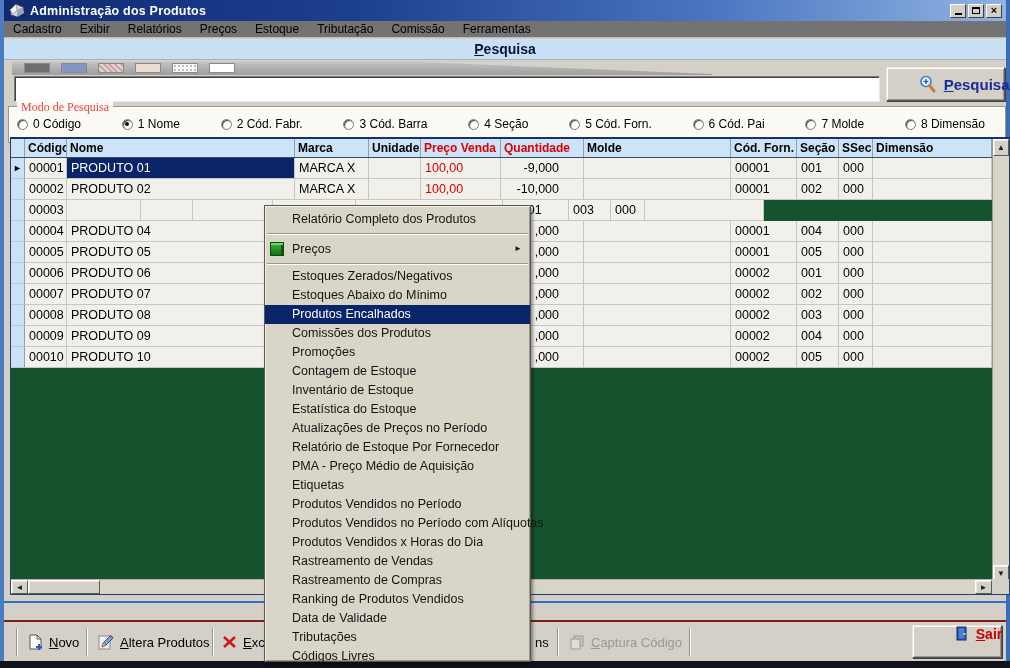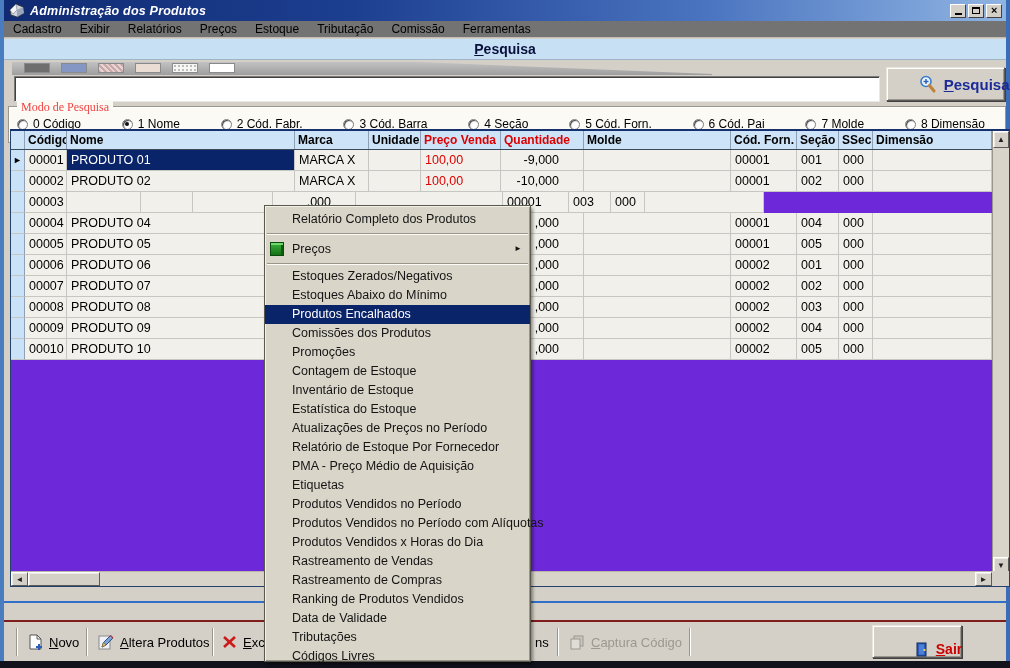--- a/index.html
+++ b/index.html
@@ -7,21 +7,21 @@
   body { font-family:"Liberation Sans", sans-serif; background:#d4d0c8; position:relative; }
   .acc { display:inline-block; }
   .acc::first-letter { text-decoration:underline; }
 
   
   #win { position:absolute; inset:0; background:#d4d0c8; border-left:4px solid #4a7cc0; border-right:4px solid #3a6cb8; }
 
   
   .titlebar { position:absolute; left:0; top:0; width:1002px; height:21px;
     background:linear-gradient(90deg,#0f2a72 0%, #1d3f90 35%, #4a74c0 70%, #8fb4e2 100%);
-    display:flex; align-items:center; padding:0 4px;font-style:italic; }
+    display:flex; align-items:center; padding:0 4px; }
   .title-icon { width:18px; height:15px; display:inline-flex; margin-right:4px; }
   .title-text { color:#fff; font-weight:bold; font-size:12.5px; letter-spacing:.2px; flex:1; }
   .win-btns { display:flex; gap:2px; }
   .wbtn { width:16px; height:14px; background:#d4d0c8; border:1px solid; border-color:#fff #404040 #404040 #fff;
     display:flex; align-items:center; justify-content:center; font-size:11px; font-weight:bold; color:#000; line-height:1; }
   .wbtn .min-shape { width:7px; height:2px; background:#000; margin-top:7px; }
   .wbtn .max-shape { width:8px; height:7px; border:1px solid #000; border-top:2px solid #000; }
 
   
   .menubar { position:absolute; left:0; top:21px; width:1002px; height:17px; background:#737373;
@@ -52,21 +52,21 @@
   .modo-box { position:absolute; left:4px; top:106px; width:998px; height:37px; background:#fbfaf5;
     border:1px solid #9a968c; box-shadow:inset 1px 1px 0 #fff; }
   .modo-legend { position:absolute; left:8px; top:-7px; background:#fbfaf5; padding:0 4px; font-size:12px; color:#ef4444;font-family:Liberation Serif, serif; }
   .modo-opts { position:absolute; left:8px; right:20px; top:10px; display:flex; justify-content:space-between; }
   .radio-opt { display:flex; align-items:center; gap:5px; font-size:12px; color:#000; cursor:default; }
   .radio { width:11px; height:11px; border-radius:50%; background:#fff; border:1px solid #808080;
     box-shadow:inset 1px 1px 1px #404040; position:relative; }
   .radio.on::after { content:""; position:absolute; left:2.5px; top:2.5px; width:4px; height:4px; border-radius:50%; background:#101010; }
 
   
-  .grid { position:absolute; left:6px; top:129px; width:1000px; height:458px; background:#6d28d9;
+  .grid { position:absolute; left:6px; top:137px; width:1000px; height:458px; background:#14532d;
     border:1px solid #26406c; border-top:2px solid #16316e; }
   .ghead { display:flex; height:19px; background:#cde3f7; border-bottom:1px solid #3a4a5c; }
   .hcell { font-size:12px; font-weight:bold; color:#000; line-height:18px; padding-left:3px;
     border-right:1px solid #8fa0b4; overflow:hidden; white-space:nowrap; }
   .hcell.red { color:#dd0000; }
   .grow { display:flex; height:21px; }
   .gcell { font-size:12.5px; color:#000; line-height:20px; padding-left:4px; background:#f1f0ea;
     border-right:1px solid #c6c6c2; border-bottom:1px solid #c6c6c2; overflow:hidden; white-space:nowrap; }
   .c-ind { width:14px; } .c-codigo { width:42px; } .c-nome { width:228px; } .c-marca { width:74px; }
   .c-unidade { width:52px; } .c-preco { width:80px; } .c-qtd { width:83px; } .c-molde { width:147px; }
@@ -88,22 +88,22 @@
   .hsb .thumb { position:absolute; left:17px; top:0; width:72px; height:14px; }
   .hsb .right { position:absolute; right:0; top:0; width:17px; height:14px; }
   .sb-corner { position:absolute; right:0; bottom:0; width:17px; height:15px; background:#d4d0c8; }
 
   
   .lower-strip { position:absolute; left:0; top:601px; width:1002px; height:19px; background:#d4d0c8; border-top:2px solid #3070c8; }
   .toolbar { position:absolute; left:0; top:620px; width:1002px; height:41px; background:#d4d0c8; border-top:2px solid #7f1d1d; }
   .tsep { position:absolute; top:6px; width:2px; height:28px; border-left:1px solid #9a968c; border-right:1px solid #fff; }
   .tbtn { position:absolute; top:6px; height:28px; display:flex; align-items:center; gap:6px; font-size:13px; color:#000; cursor:pointer; }
   .tbtn.disabled { color:#9a9890; cursor:default; }
-  .sair-btn { position:absolute; left:868px; top:3px; width:90px; height:33px;
-    display:flex; align-items:flex-end; justify-content:center; gap:6px; }
+  .sair-btn { position:absolute; left:908px; top:3px; width:90px; height:33px;
+    display:flex; align-items:flex-start; justify-content:center; gap:6px; }
   .sair-btn .lbl { color:#cc0000; font-weight:bold; font-size:14px; }
   .bottom-strip { position:absolute; left:0; top:661px; width:1010px; height:7px; background:#12121c; margin-left:-4px; }
 
   
   .ctx { position:absolute; left:260px; top:205px; width:267px; height:457px; background:#d9d5c9;
     border:1px solid #58584e; box-shadow:inset 1px 1px 0 #f4f1e8, inset -1px -1px 0 #9a968a, 2px 3px 3px rgba(0,0,0,.4);
     padding-top:2px; z-index:50; }
   .menu-item { position:relative; height:19px; line-height:19px; padding-left:27px; font-size:12.5px; color:#141414;
     white-space:nowrap; cursor:default; }
   .menu-item.tall1 { height:23px; line-height:23px; }

